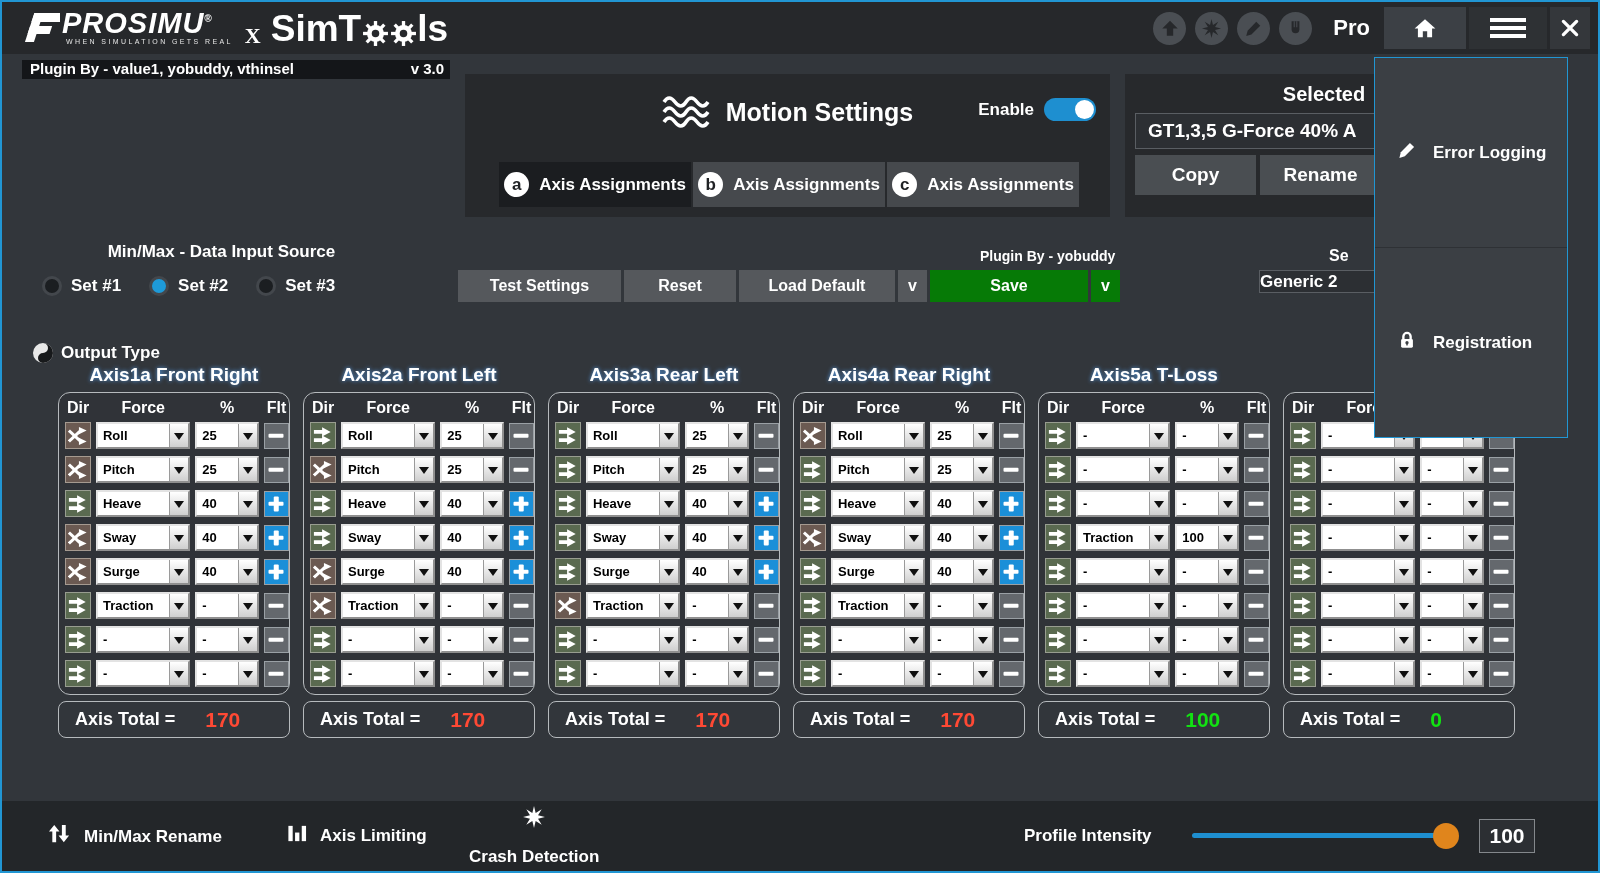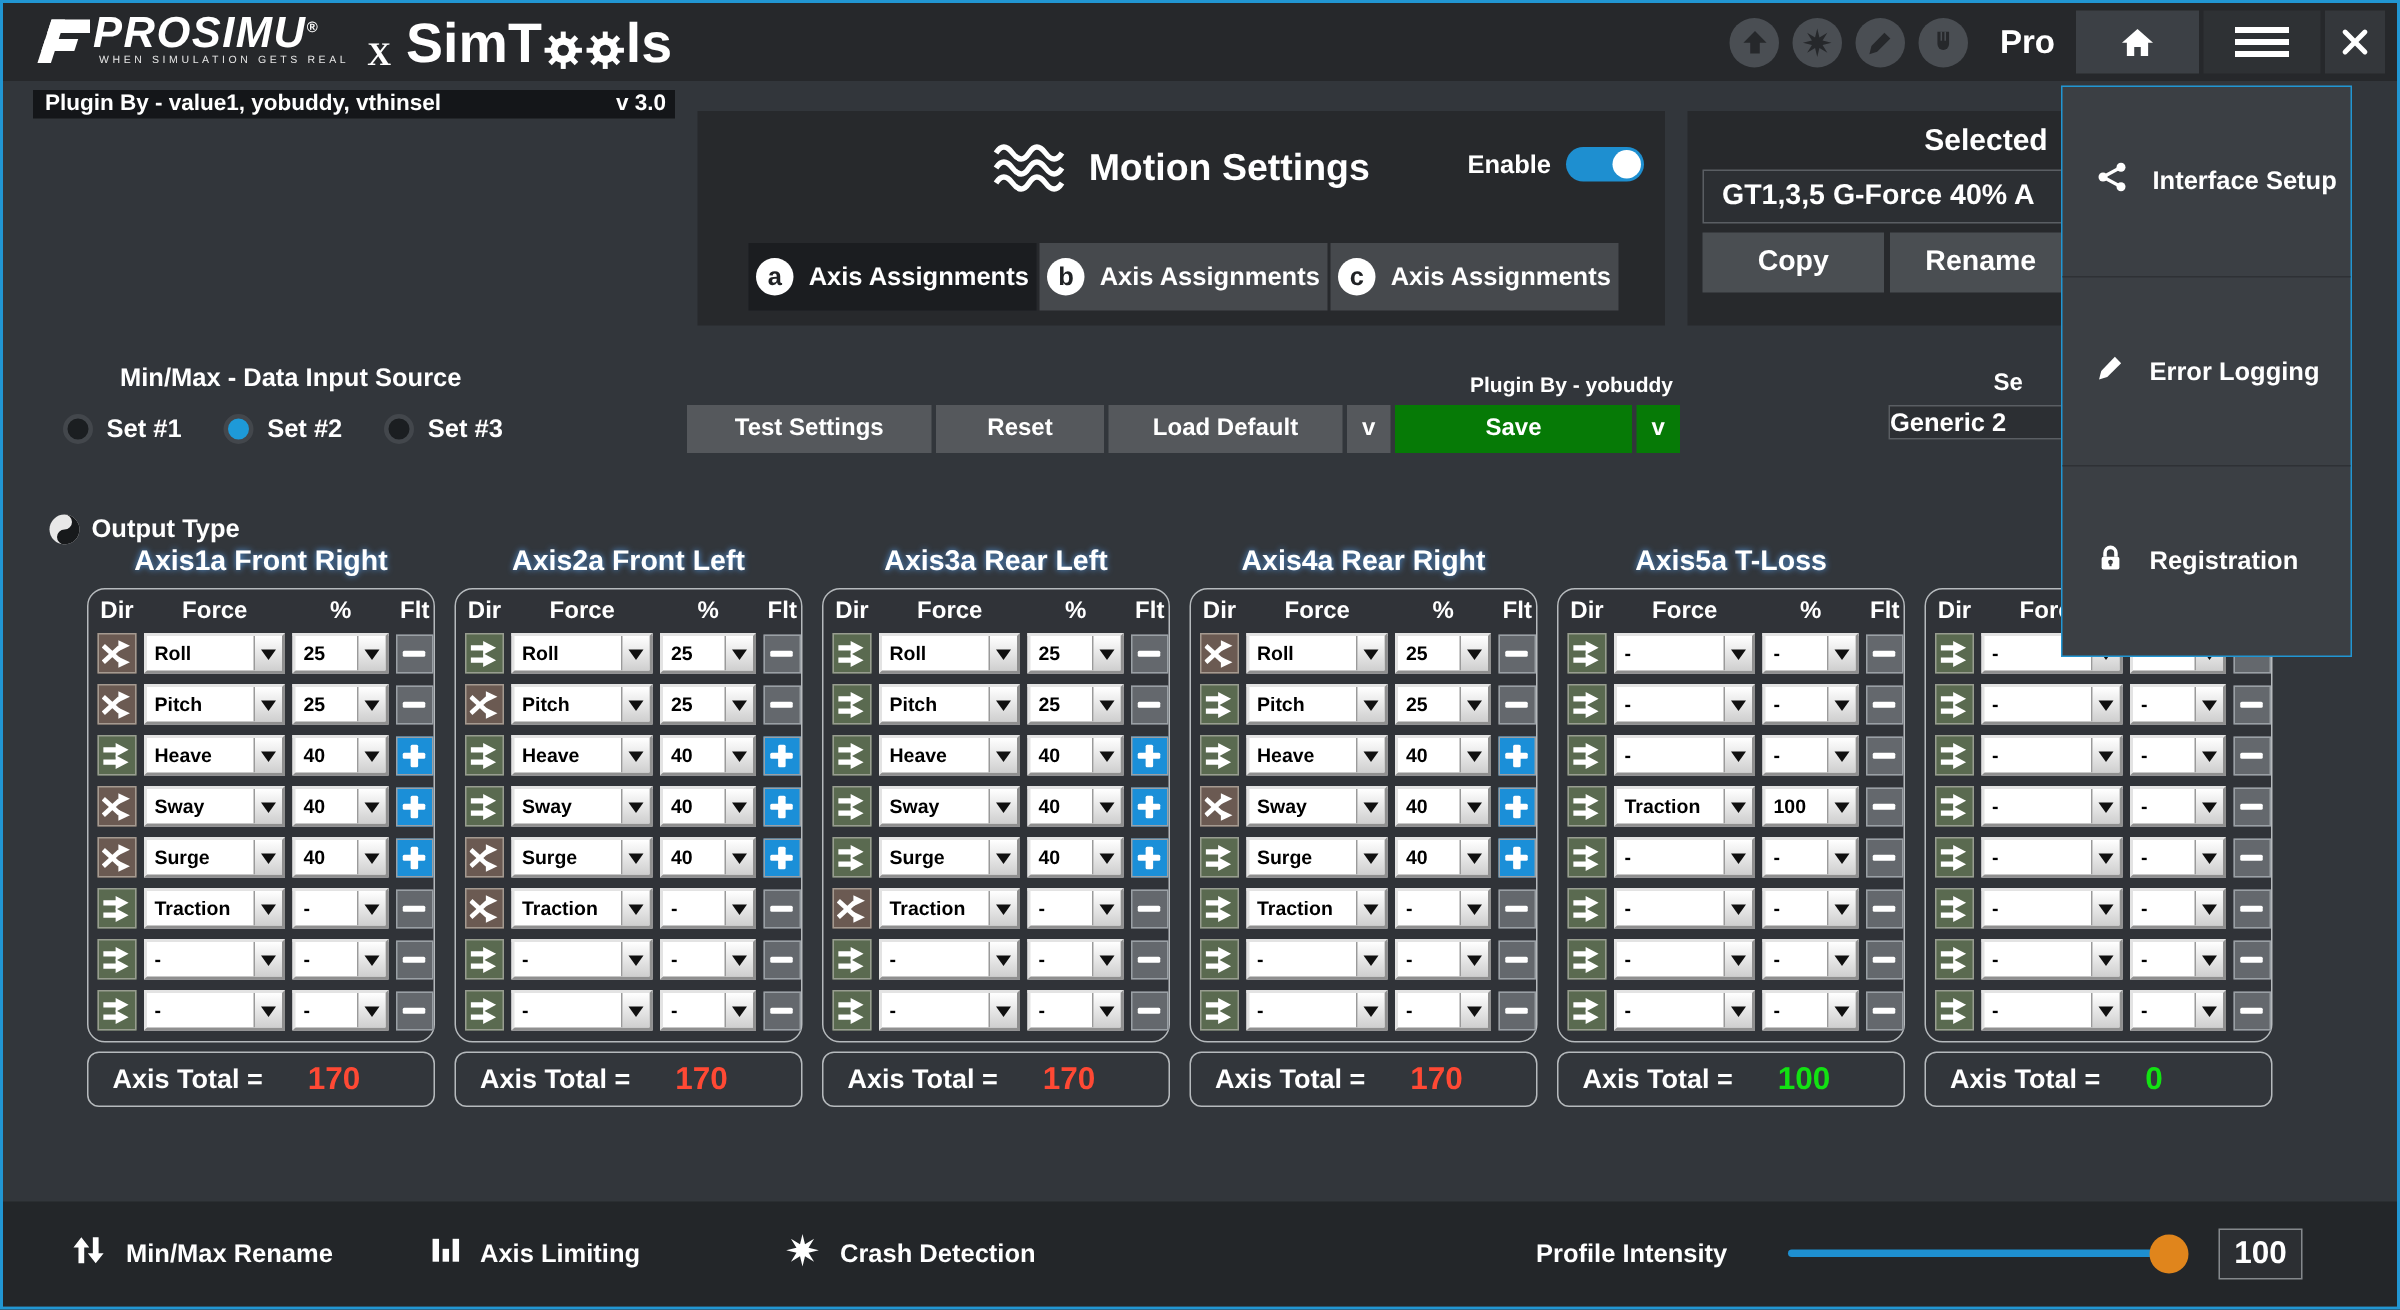--- a/index.html
+++ b/index.html
@@ -70,21 +70,21 @@
   .sp-buttons { display:flex; margin:6px 0 0 10px; gap:4px; }
   .sp-btn { width:121px; height:40px; background:#4a4e52; display:flex; align-items:center; justify-content:center;
     font-size:19px; font-weight:bold; }
   
   .menu-overlay { position:absolute; left:1372px; top:55px; width:194px; height:381px;
     background:#3b3f44; border:1px solid #2196d3; z-index:100; display:flex; flex-direction:column; }
   .menu-item { flex:1; display:flex; align-items:center; gap:16px; padding-left:22px;
     border-bottom:1px solid #2e3135; font-size:17px; font-weight:bold; }
   .menu-item:last-child { border-bottom:none; }
   
-  .data-input { position:absolute; left:40px; top:240px; }
+  .data-input { position:absolute; left:40px; top:240px;text-align:right; }
   .di-title { font-size:17px; font-weight:bold; margin-left:38px; }
   .di-options { display:flex; gap:28px; margin-top:14px; }
   .radio-opt { display:flex; align-items:center; gap:9px; font-size:17px; font-weight:bold; }
   .radio { width:20px; height:20px; border-radius:50%; background:#1b1e21; border:3px solid #43474c; }
   .radio.sel { background:#1e9ad8; }
   
   .actions { position:absolute; left:456px; top:268px; display:flex; gap:3px; }
   .act-btn { height:32px; background:#55585c; display:flex; align-items:center; justify-content:center;
     font-size:16px; font-weight:bold; }
   .act-btn.green { background:#067a06; }
@@ -1466,29 +1466,20 @@
       </div>
       <div class="axis-total">
         <span>Axis Total =</span>
         <span class="val" style="color: rgb(18, 226, 18);">0</span>
       </div>
     </div>
   </div>
 
 <div class="menu-overlay">
     <div class="menu-item">
-      <span><svg width="22" height="22" viewBox="0 0 22 22">
-          <path stroke="#fff" stroke-width="2.2" d="M5 11 L17 4.5 M5 11 L17 17.5"></path>
-          <circle cx="5" cy="11" r="3" fill="#fff"></circle>
-          <circle cx="17" cy="4.5" r="3" fill="#fff"></circle>
-          <circle cx="17" cy="17.5" r="3" fill="#fff"></circle>
-        </svg></span>
-      <span>Interface Setup</span>
-    </div>
-    <div class="menu-item">
       <span><svg width="20" height="20" viewBox="0 0 22 22">
           <path fill="#fff" d="M14.2 3.2 l4.6 4.6 L8.6 18 l-6 1.8 L4.2 13.6 Z"></path>
         </svg></span>
       <span>Error Logging</span>
     </div>
     <div class="menu-item">
       <span><svg width="20" height="20" viewBox="0 0 22 22">
           <path d="M7 10 V7.2 a4 4 0 0 1 8 0 V10" stroke="#fff" stroke-width="2.6" fill="none"></path>
           <rect x="4.5" y="10" width="13" height="9.5" rx="1.5" fill="#fff"></rect>
           <circle cx="11" cy="14" r="1.8" fill="#3b3f44"></circle>
@@ -1511,19 +1502,19 @@
       <span>Min/Max Rename</span>
     </span>
     <span class="ft-tool" style="left: 284px;">
       <span><svg width="21" height="21" viewBox="0 0 22 22">
           <rect x="2.5" y="3" width="4.5" height="16" fill="#fff"></rect>
           <rect x="9.5" y="10" width="4.5" height="9" fill="#fff"></rect>
           <rect x="16.5" y="3" width="4.5" height="16" fill="#fff"></rect>
         </svg></span>
       <span>Axis Limiting</span>
     </span>
-    <span class="ft-tool" style="left: 521px;">
+    <span class="ft-tool" style="left: 467px; flex-direction: column;">
       <span><svg width="24" height="24" viewBox="0 0 22 22">
           <polygon fill="#fff" points="21,11 14.7,12.53 18.07,18.07 12.53,14.7 11,21 9.47,14.7 3.93,18.07 7.3,12.53 1,11 7.3,9.47 3.93,3.93 9.47,7.3 11,1 12.53,7.3 18.07,3.93 14.7,9.47"></polygon>
         </svg></span>
       <span>Crash Detection</span>
     </span>
   </div>
 
 </body></html>

